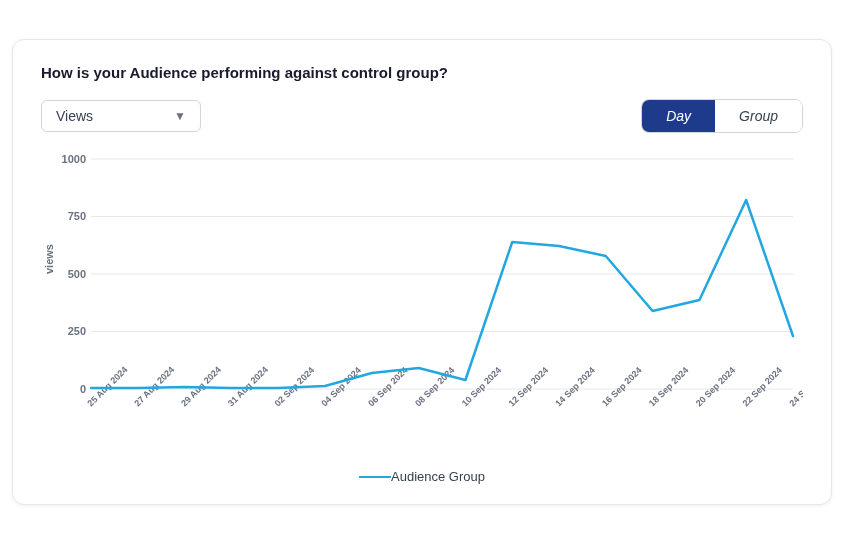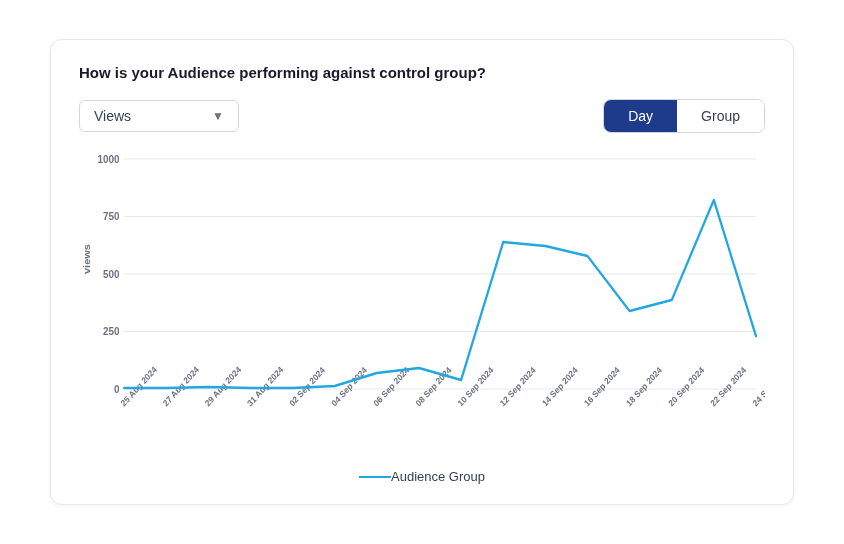--- a/index.html
+++ b/index.html
@@ -10,21 +10,21 @@
       justify-content: center;
       align-items: center;
       width: 844px;
       min-height: 544px;
     }
     .card {
       background: #fff;
       border: 1px solid #e5e7eb;
       border-radius: 12px;
       padding: 24px 28px 20px 28px;
-      width: 744px;
+      width: 820px;
       box-shadow: 0 1px 4px rgba(0,0,0,0.06);
     }
     .card-title {
       font-size: 15px;
       font-weight: 600;
       color: #1a1a2e;
       margin-bottom: 18px;
     }
     .controls {
       display: flex;
@@ -57,20 +57,21 @@
       overflow: hidden;
     }
     .toggle-btn {
       padding: 8px 24px;
       font-size: 14px;
       cursor: pointer;
       border: none;
       background: #fff;
       color: #374151;
       font-weight: 500;
+      font-style: italic;
     }
     .toggle-btn.active {
       background: #1e3a8a;
       color: #fff;
     }
     .chart-area {
       position: relative;
       width: 100%;
       height: 310px;
       font-weight: bold;

